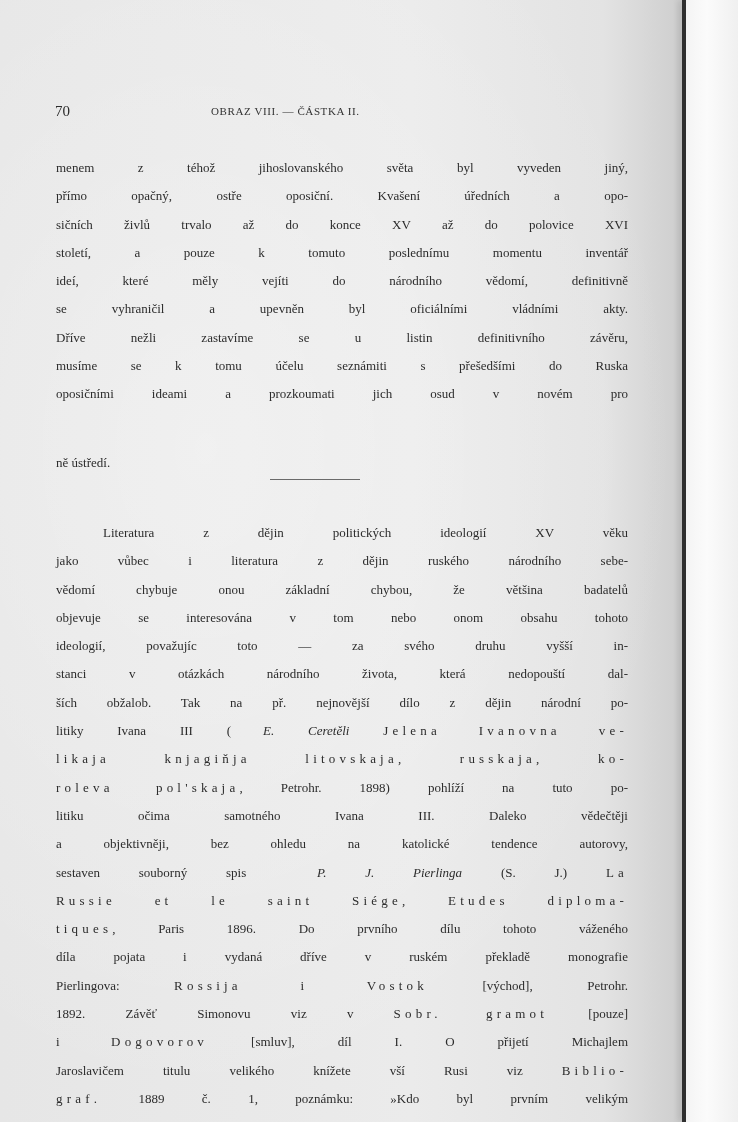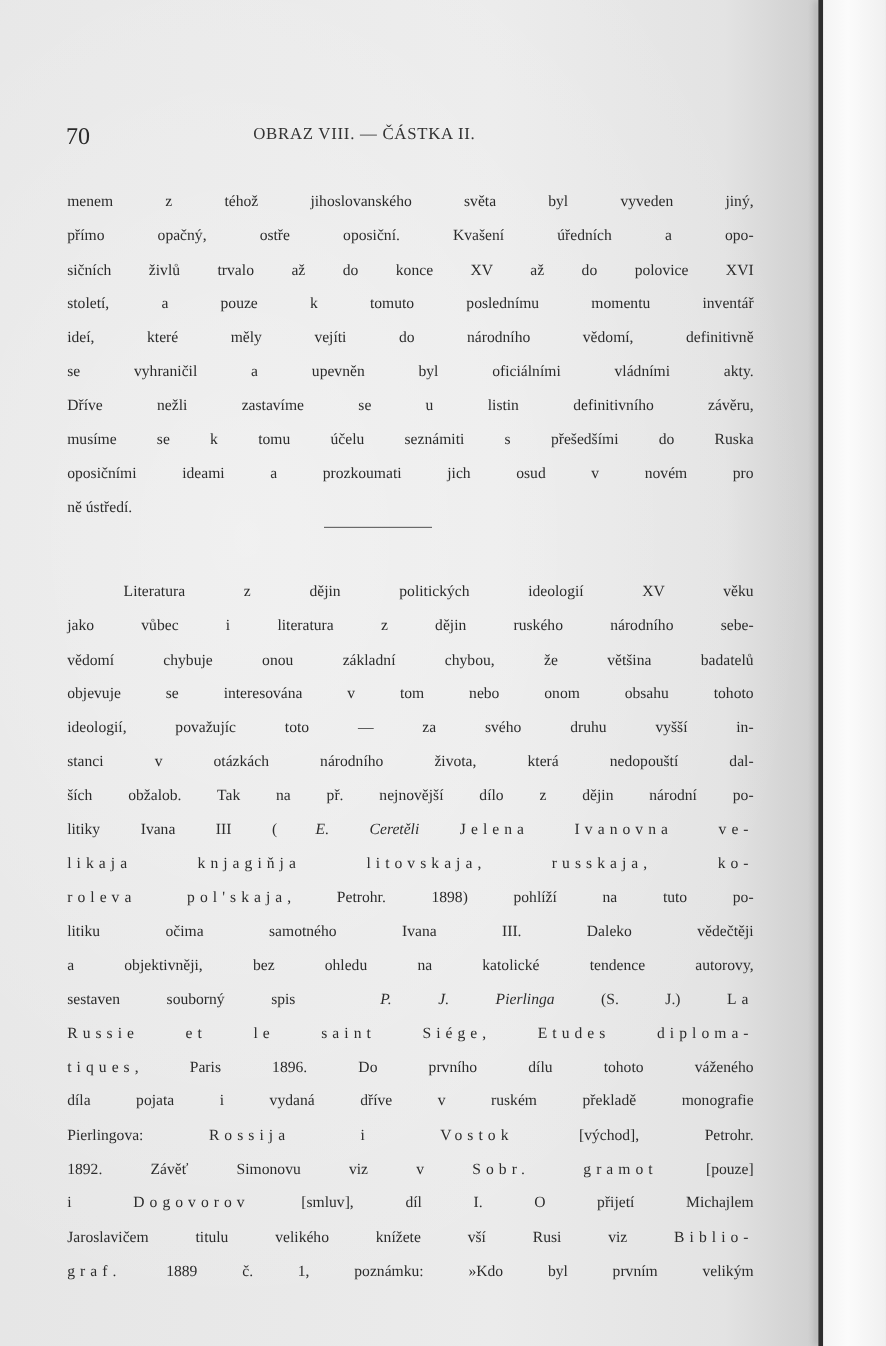--- a/index.html
+++ b/index.html
@@ -46,28 +46,28 @@
       position: absolute;
       top: 103px;
       left: 0;
       width: 686px;
       height: 20px;
     }
     .page-number {
       position: absolute;
       left: 55px;
       top: 0;
-      font-size: 20px;
+      font-size: 15px;
       color: #2b2b2b;
     }
     .running-head {
       position: absolute;
       left: 211px;
       top: 2px;
-      font-size: 14px;
+      font-size: 11px;
       letter-spacing: 0.6px;
       color: #333;
     }
     .body-text {
       position: absolute;
       left: 56px;
       top: 154px;
       width: 572px;
     }
     .line {
@@ -75,20 +75,21 @@
       height: 28.3px;
       line-height: 28.3px;
       font-size: 13px;
       white-space: nowrap;
       text-align: justify;
       text-align-last: justify;
       color: #2c2c2c;
     }
     .line.last {
       text-align-last: left;
+      margin-top: 40px;
     }
     .line.indent {
       padding-left: 47px;
       box-sizing: border-box;
     }
     .sep-gap {
       height: 16px;
       position: relative;
     }
     .separator {

